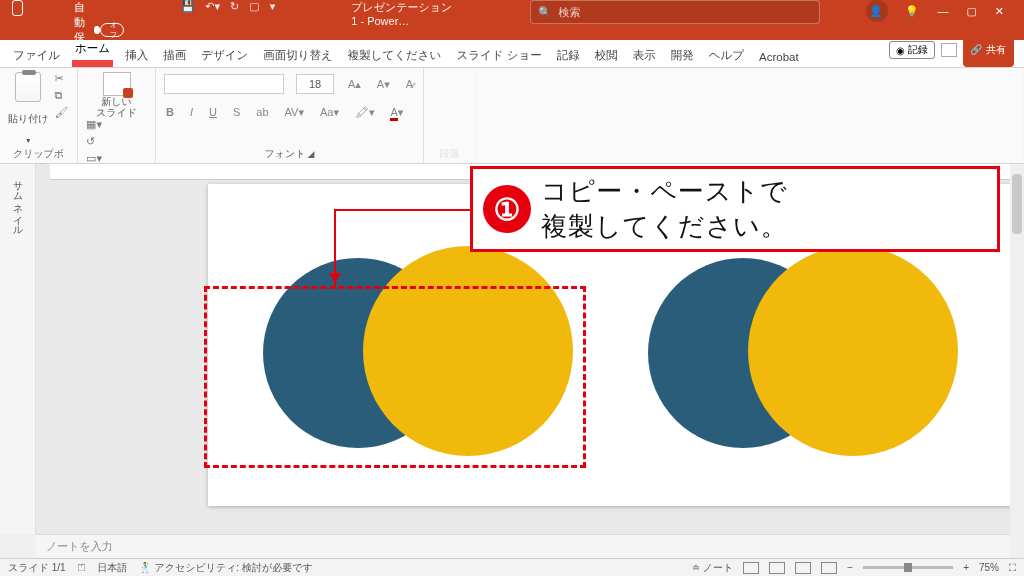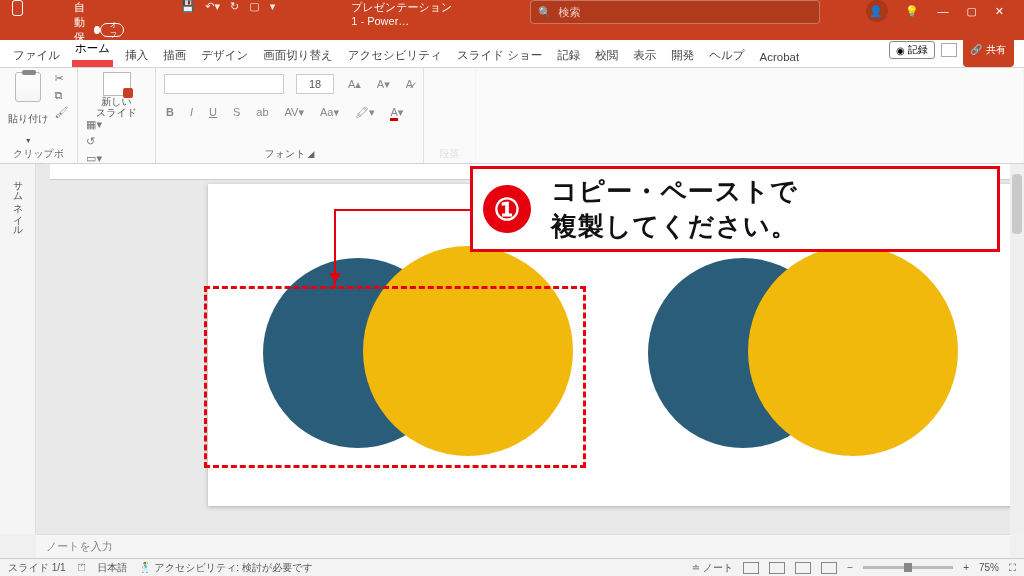--- a/index.html
+++ b/index.html
@@ -61,21 +61,21 @@
 .view-btn { width:16px; height:12px; border:1px solid #888; }
 
 
 .circle { position:absolute; border-radius:50%; }
 .c-blue { background:#2a5d79; }
 .c-yellow { background:#f2b90d; }
 
 
 .annot-box { position:absolute; top:166px; left:470px; width:530px; height:86px; border:3px solid #e6000e; background:#fff; display:flex; align-items:center; padding-left:10px; z-index:50;}
 .annot-num { width:48px; height:48px; border-radius:50%; background:#e6000e; color:#fff; display:flex; align-items:center; justify-content:center; font-size:30px; font-weight:bold; flex-shrink:0;}
-.annot-text { font-size:26px; font-weight:700; color:#111; margin-left:20px; line-height:1.35; letter-spacing:1px;}
+.annot-text { font-size:26px; font-weight:400; color:#111; margin-left:10px; line-height:1.35; letter-spacing:1px;}
 .annot-arrow-v { position:absolute; left:334px; top:210px; width:2px; height:78px; background:#e6000e; z-index:49;}
 .annot-arrow-v::after { content:""; position:absolute; bottom:-1px; left:-5px; border:6px solid transparent; border-top:10px solid #e6000e;}
 .annot-arrow-h { position:absolute; left:334px; top:209px; width:136px; height:2px; background:#e6000e; z-index:49;}
 .dashed-box { position:absolute; border:3px dashed #e6000e; z-index:48; }
 
 .faint { opacity:.18; pointer-events:none; }
 </style>
 </head>
 <body>
 
@@ -108,21 +108,21 @@
   </div>
 </div>
 
 <div class="tabs">
   <span class="tab">ファイル</span>
   <span class="tab active">ホーム</span>
   <span class="tab">挿入</span>
   <span class="tab">描画</span>
   <span class="tab">デザイン</span>
   <span class="tab">画面切り替え</span>
-  <span class="tab">アクセシビリティ</span>
+  <span class="tab">複製してください</span>
   <span class="tab">スライド ショー</span>
   <span class="tab">記録</span>
   <span class="tab">校閲</span>
   <span class="tab">表示</span>
   <span class="tab">開発</span>
   <span class="tab">ヘルプ</span>
   <span class="tab">Acrobat</span>
   <div class="right">
     <span class="rec">◉ <span>記録</span></span>
     <span style="border:1px solid #aaa;width:16px;height:14px;display:inline-block;"></span>

